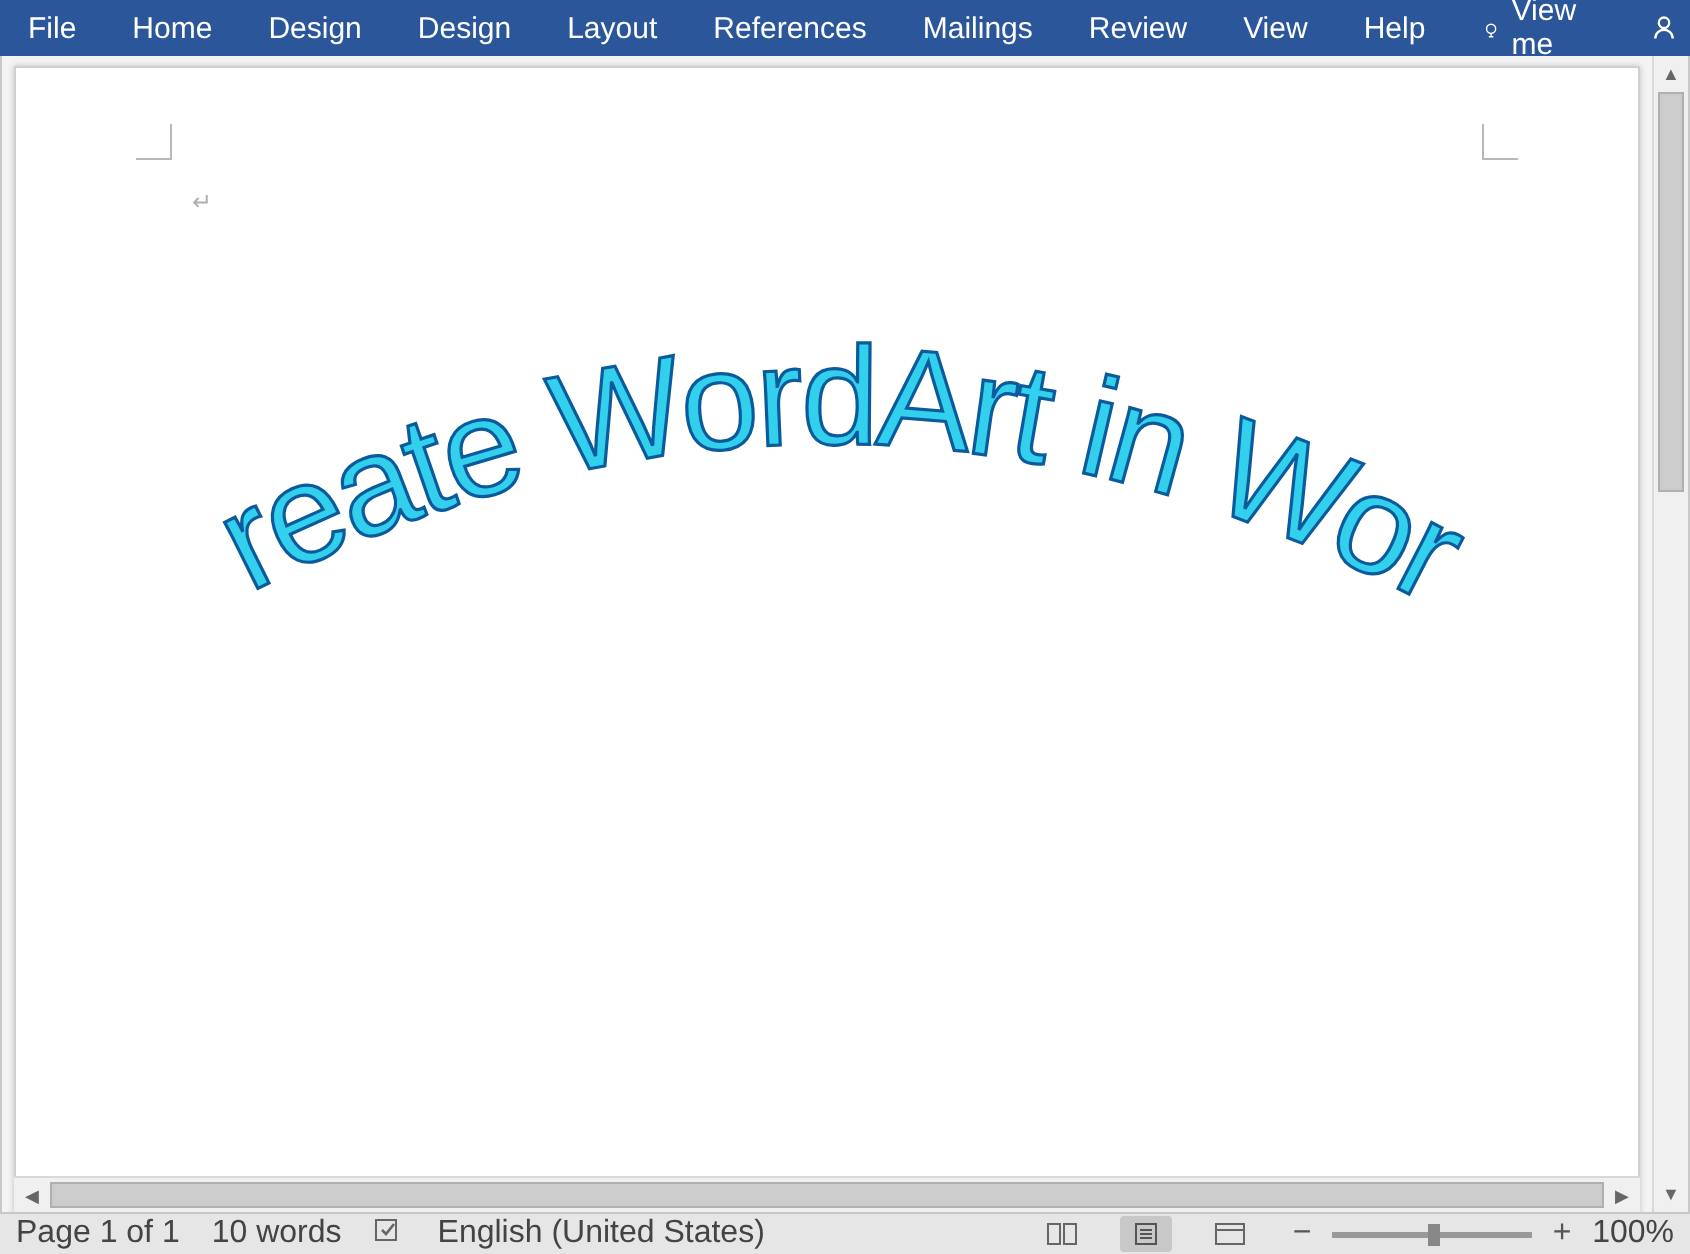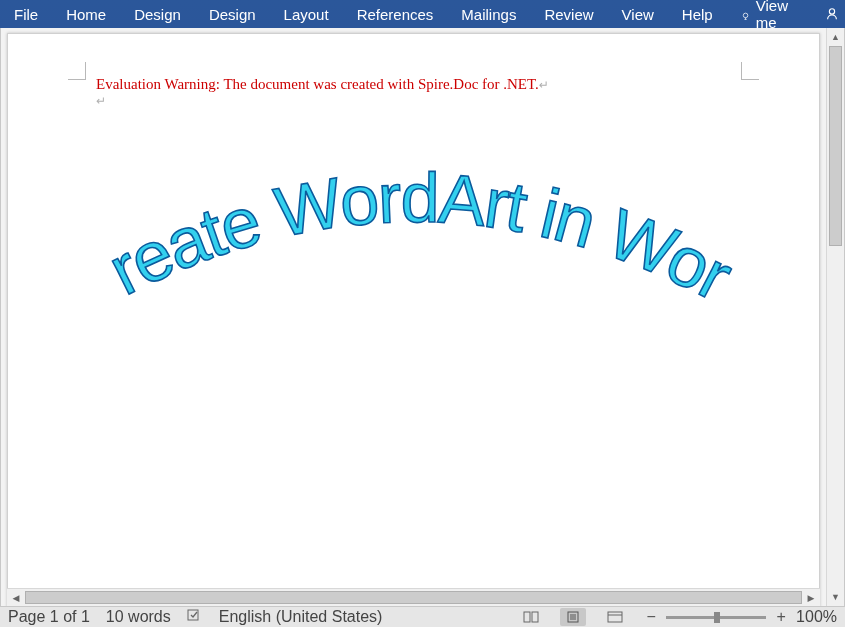--- a/index.html
+++ b/index.html
@@ -151,23 +151,20 @@
     <span>Share</span>
   </div>
 </div>
 
 <div class="workspace">
   <div class="canvas-wrap">
     <div class="page-shadow">
       <span class="margin-mark margin-tl"></span>
       <span class="margin-mark margin-tr"></span>
 
-      <div class="warning">
-        <span>Evaluation Warning: The document was created with Spire.Doc for .NET.</span><span class="ret">↵</span>
-      </div>
       <div class="para-mark">↵</div>
 
       <div class="wordart">
         <svg viewBox="0 0 640 220">
           <defs>
             <path id="arch" d="M 20 170 Q 320 10 620 170"></path>
           </defs>
           <text class="wa-text">
             <textPath href="#arch" startOffset="50%" text-anchor="middle">Create WordArt in Word</textPath>
           </text>

